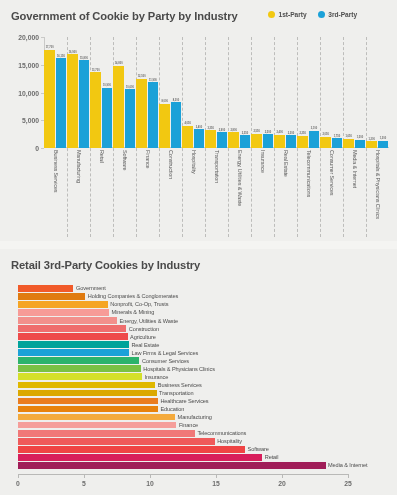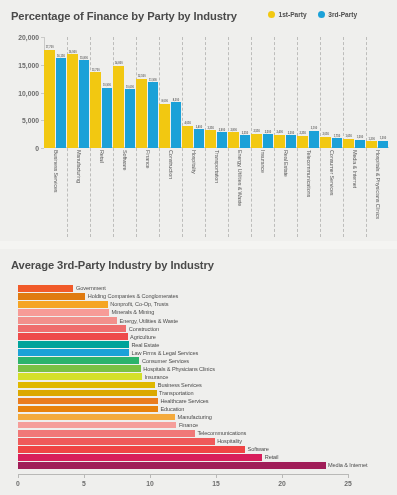--- a/index.html
+++ b/index.html
@@ -100,21 +100,21 @@
   .xtick-lab-b {
     position:absolute; top:6px; transform:translateX(-50%);
     font-size:6.8px; color:#6d6d6d; font-weight:bold;
   }
 </style>
 </head>
 <body>
 
 <div class="panel" id="panel-top">
 
-  <div class="panel-title">Percentage of Finance by Party by Industry</div>
+  <div class="panel-title">Government of Cookie by Party by Industry</div>
 
   <div id="legend">
     <div class="legend-item">
       <span class="legend-dot" style="background: rgb(242, 200, 17);"></span>
       <span class="legend-label">1st-Party</span>
     </div>
     <div class="legend-item">
       <span class="legend-dot" style="background: rgb(27, 161, 216);"></span>
       <span class="legend-label">3rd-Party</span>
     </div>
@@ -282,21 +282,21 @@
       <div class="xcat" style="left: 282.9px;">Real Estate</div>
       <div class="xcat" style="left: 305.9px;">Telecommunications</div>
       <div class="xcat" style="left: 328.9px;">Consumer Services</div>
       <div class="xcat" style="left: 351.9px;">Media &amp; Internet</div>
       <div class="xcat" style="left: 374.9px;">Hospitals &amp; Physicians Clinics</div>
     </div>
 </div>
 
 <div class="panel" id="panel-bottom">
 
-  <div class="panel-title">Average 3rd-Party Industry by Industry</div>
+  <div class="panel-title">Retail 3rd-Party Cookies by Industry</div>
 
   <div id="chart-bottom">
     <div id="plot-bottom">
         <div class="hbar-row" style="top: 0px; height: 6.74348px;">
           <div class="hbar" style="width: 55.44px; background: rgb(241, 90, 41);"></div>
           <div class="hbar-label" style="left: 55.44px;">Government</div>
         </div>
         <div class="hbar-row" style="top: 8.04348px; height: 6.74348px;">
           <div class="hbar" style="width: 67.32px; background: rgb(224, 123, 16);"></div>
           <div class="hbar-label" style="left: 67.32px;">Holding Companies &amp; Conglomerates</div>

